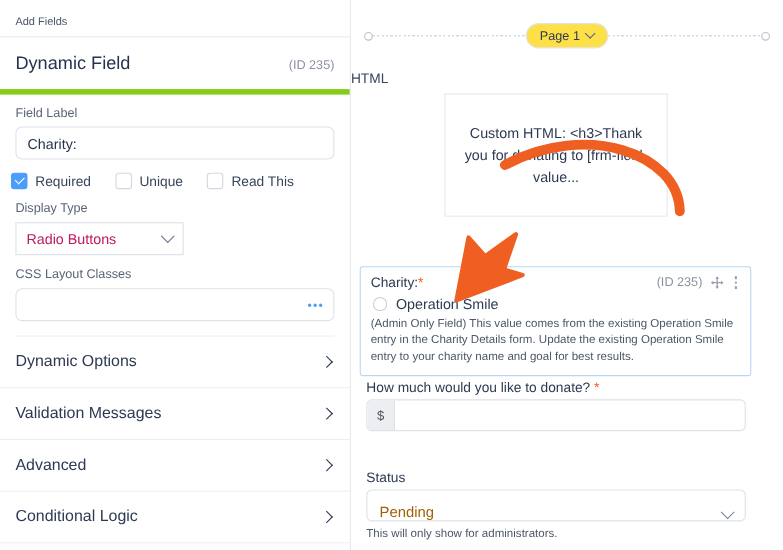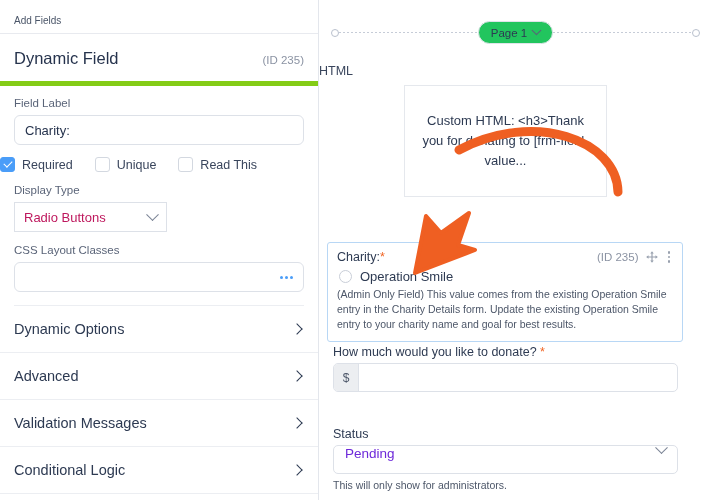--- a/index.html
+++ b/index.html
@@ -56,21 +56,21 @@
   .textinput {
     width: 100%; height: 30px;
     border: 1px solid #dde1e8; border-radius: 6px;
     background: #fff;
     padding: 0 10px;
     font-size: 13px; color: #26334d;
     font-family: "Liberation Sans", sans-serif;
     outline: none;
     display: flex; align-items: center;
   }
-  .checkrow { display: flex; align-items: center; gap: 0; padding: 12px 14px 10px 0; }
+  .checkrow { display: flex; align-items: center; gap: 0; padding: 12px 14px 10px 10px; }
   .chkitem { display: flex; align-items: center; gap: 7px; margin-right: 22px; cursor: pointer; }
   .chk {
     width: 15px; height: 15px; border-radius: 3px;
     border: 1px solid #d3d8e0; background: #fff;
     display: flex; align-items: center; justify-content: center;
     flex: none;
   }
   .chk.on { background: #4a9df8; border-color: #4a9df8; }
   .chk.on::after {
     content: ""; width: 7px; height: 4px;
@@ -135,21 +135,21 @@
   .endcircle {
     width: 8px; height: 8px; border-radius: 50%;
     border: 1px solid #b9c0cd; background: #fff; flex: none;
   }
   .dotline {
     flex: 1; height: 1px;
     background-image: repeating-linear-gradient(to right,#c6ccd7 0,#c6ccd7 2px,transparent 2px,transparent 4px);
   }
   .pagepill {
     border: 1px solid #e0e4ea; border-radius: 14px;
-    background: #22c55e;
+    background: #fde047;
     height: 23px; padding: 0 12px;
     display: flex; align-items: center; gap: 6px;
     font-size: 11.5px; color: #2d3a52;
     cursor: pointer; flex: none;
   }
   .pagepill .chev {
     width: 7px; height: 7px;
     border-right: 1.4px solid #5a6478; border-bottom: 1.4px solid #5a6478;
     transform: rotate(45deg) translate(-1.5px,-1.5px);
   }
@@ -216,22 +216,22 @@
   .status-label {
     position: absolute; left: 14px; top: 427px;
     font-size: 12.5px; color: #2d3a52;
   }
   .status-sel {
     position: absolute; left: 14px; top: 445px;
     width: 345px; height: 29px;
     border: 1px solid #dde1e8; border-radius: 5px;
     background: #fff;
     padding: 0 11px;
-    display: flex; align-items: flex-start; justify-content: space-between;
-    font-size: 13.5px; color: #6d28d9; cursor: pointer;
+    display: flex; align-items: flex-end; justify-content: space-between;
+    font-size: 13.5px; color: #a16207; cursor: pointer;
   }
   .status-help {
     position: absolute; left: 14px; top: 479px;
     font-size: 10.5px; color: #4d5769;
   }
 
   .arrow-svg { position: absolute; left: 0; top: 0; pointer-events: none; }
 </style>
 </head>
 <body>
@@ -289,25 +289,25 @@
     </div>
 
     <div class="divider"></div>
 
     <div class="accordion">
       <div class="acc-row">
         <span class="acc-label">Dynamic Options</span>
         <span class="acc-chev"></span>
       </div>
       <div class="acc-row">
+        <span class="acc-label">Validation Messages</span>
+        <span class="acc-chev"></span>
+      </div>
+      <div class="acc-row">
         <span class="acc-label">Advanced</span>
-        <span class="acc-chev"></span>
-      </div>
-      <div class="acc-row">
-        <span class="acc-label">Validation Messages</span>
         <span class="acc-chev"></span>
       </div>
       <div class="acc-row">
         <span class="acc-label">Conditional Logic</span>
         <span class="acc-chev"></span>
       </div>
     </div>
   </div>
 
   <div class="canvas">

